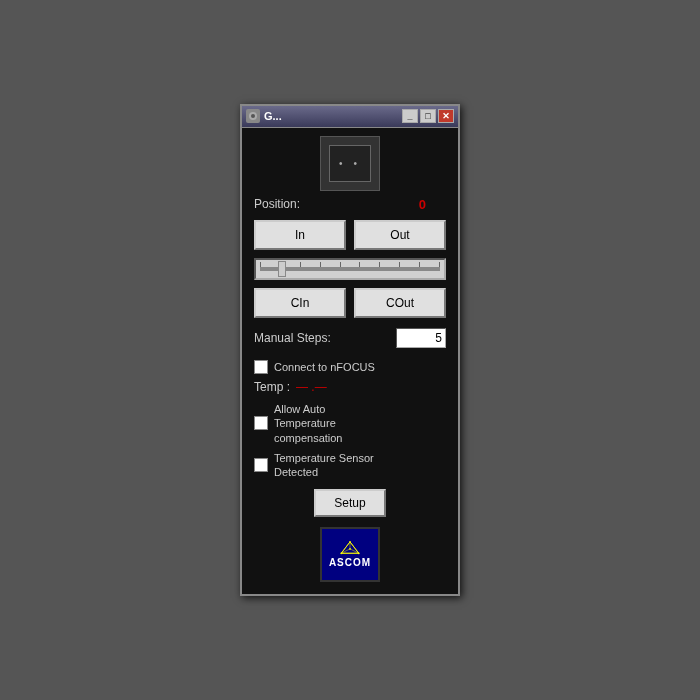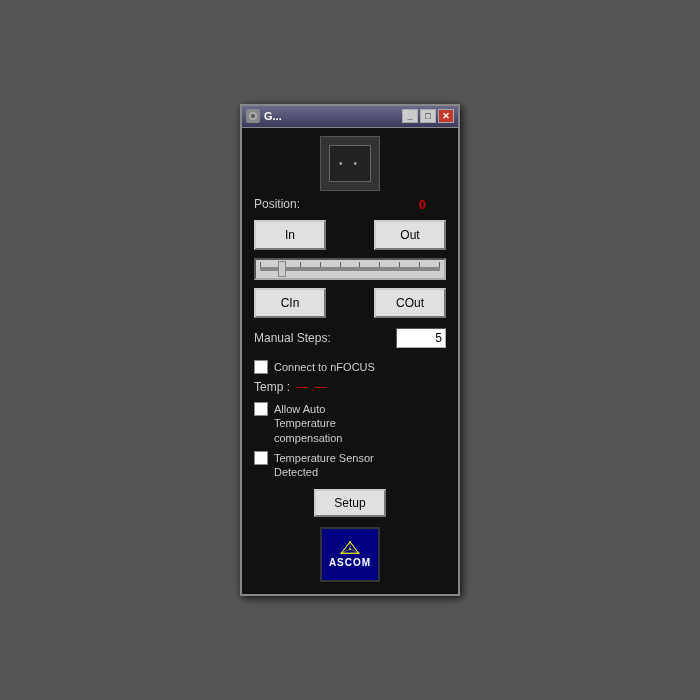--- a/index.html
+++ b/index.html
@@ -135,21 +135,21 @@
       margin-right: 20px;
     }
 
     .btn-row {
       display: flex;
       justify-content: space-between;
       margin-bottom: 8px;
     }
 
     .ctrl-btn {
-      width: 72px;
+      width: 92px;
       height: 30px;
       background: #e0e0e0;
       border: 2px outset #ccc;
       color: #000;
       font-size: 12px;
       font-weight: normal;
       cursor: pointer;
       display: flex;
       align-items: center;
       justify-content: center;
@@ -218,21 +218,21 @@
       background: #fff;
       border: 1px inset #aaa;
       color: #000;
       font-size: 12px;
       text-align: right;
       padding-right: 3px;
     }
 
     .checkbox-row {
       display: flex;
-      align-items: flex-start;
+      align-items: center;
       margin-bottom: 6px;
       gap: 6px;
     }
 
     .checkbox-box {
       width: 14px;
       height: 14px;
       background: #fff;
       border: 1px solid #888;
       flex-shrink: 0;

